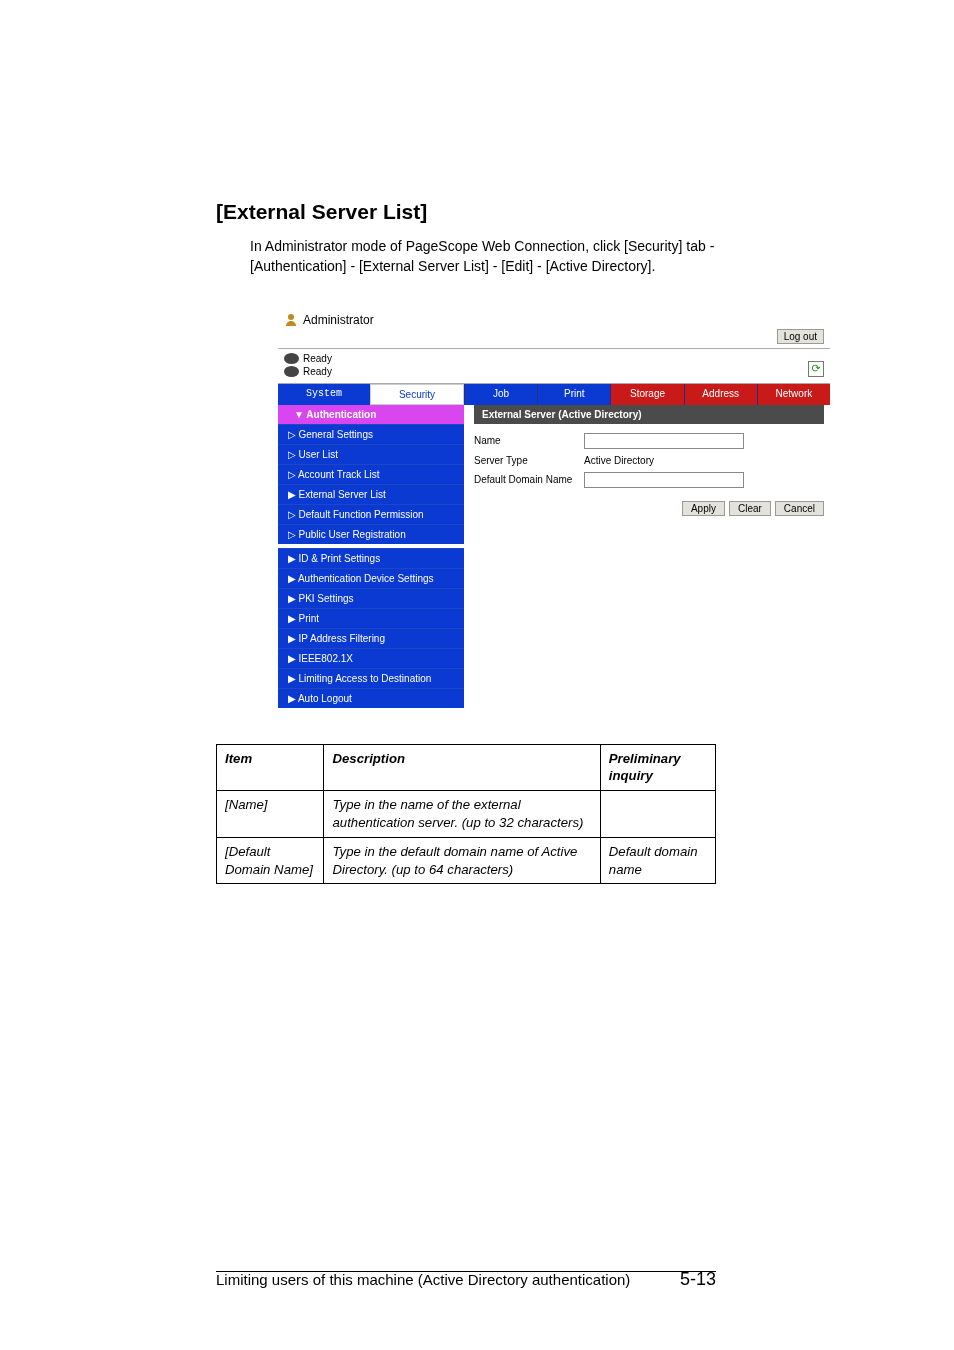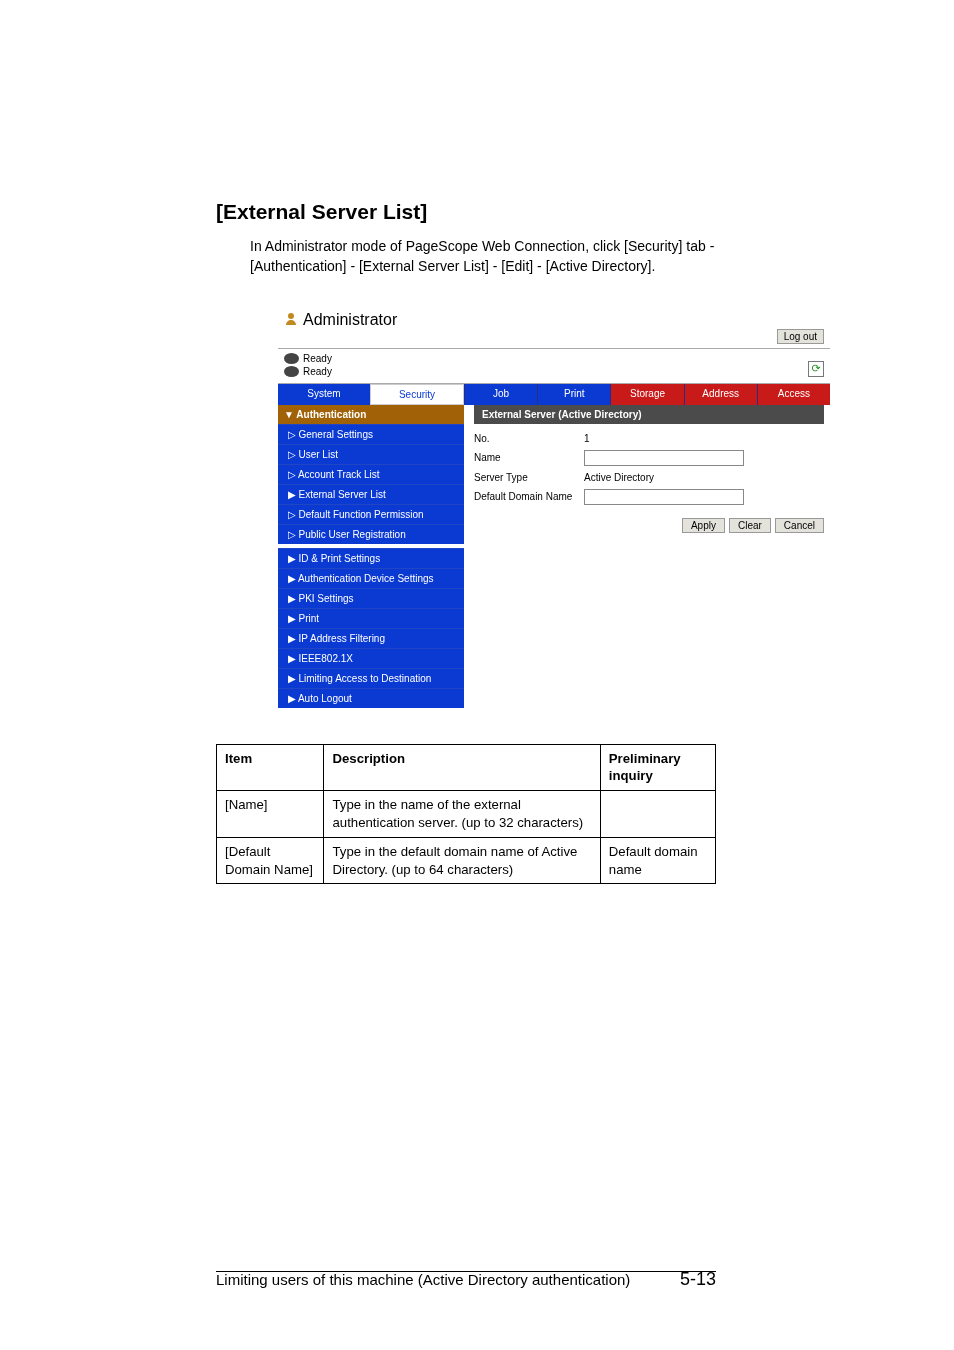--- a/index.html
+++ b/index.html
@@ -6,59 +6,59 @@
   html, body { width: 954px; height: 1350px; background: #fff; font-family: Arial, Helvetica, sans-serif; color: #000; }
   .page { width: 896px; height: 1350px; padding: 200px 180px 60px 216px; position: relative; }
 
   .section-title { font-size: 21px; font-weight: bold; margin-bottom: 12px; }
   .intro { font-size: 14px; line-height: 1.45; margin: 0 0 16px 34px; }
 
   
   .admin-wrap { width: 552px; margin: 0 0 36px 62px; }
 
   .admin-header { display:flex; align-items:center; justify-content:space-between; padding: 4px 6px; border-bottom:1px solid #aaa; }
-  .admin-header .left { display:flex; align-items:center; gap:5px; font-size:16px; }
+  .admin-header .left { display:flex; align-items:center; gap:5px; font-size:12px; }
   .logout-btn { font-size:10px; background:#e3e3dc; border:1px solid #999; padding:1px 6px;margin-top:32px; }
 
   .status-rows { display:flex; align-items:flex-end; justify-content:space-between; padding:4px 6px 6px 6px; border-bottom:1px solid #aaa; }
   .status-stack { display:flex; flex-direction:column; gap:2px; font-size:10px; }
   .status-stack .row { display:flex; align-items:center; gap:4px; }
   .circ { width:15px; height:11px; border-radius:50%; background:#444; display:inline-block; }
   .refresh-icon { width:16px; height:16px; border:1px solid #777; display:flex; align-items:center; justify-content:center; font-size:11px; color:#1a8a1a; }
 
   .admin-body { display:flex; }
   .left-col { width:186px; }
   .right-col { flex:1; padding:0 6px 6px 10px; }
 
   .top-tabs-row { display:flex; }
   .tab-left { width:186px; display:flex; }
   .tab-left .cell { flex:1; text-align:center; font-size:10px; padding:4px 0; color:#fff; }
-  .tab-blue { background:#0b3ad3; }
+  .tab-blue { background:#0b3ad3;font-family:Liberation Mono, monospace; }
   .tab-white { background:#fff; color:#0b3ad3 !important; border:1px solid #ccc; }
   .tabs-right { flex:1; display:flex;justify-content:center; }
   .tabs-right .mt { flex:1; text-align:center; font-size:10px; padding:4px 0; color:#fff; background:#0b3ad3; border-left:1px solid #2a2a88; }
   .tabs-right .mt.storage { background:#c91a1a; }
   .tabs-right .mt.addr { background:#c91a1a; }
   .tabs-right .mt.net { background:#c91a1a; }
 
-  .side-group-hdr { background:#a16207; color:#fff; font-size:10px; font-weight:bold; padding:4px 6px; }
+  .side-group-hdr { background:#d946ef; color:#fff; font-size:10px; font-weight:bold; padding:4px 16px; }
   .side-item { background:#0b3ad3; color:#fff; font-size:10px; padding:4px 10px; border-top:1px solid #2146c4; white-space:nowrap; }
   .side-item.active { background:#0b3ad3; color:#fff; }
   .side-sep { height:4px; background:#fff; }
 
   .panel-title { background:#4b4b4b; color:#fff; font-size:10px; font-weight:bold; padding:4px 8px; margin-bottom:6px; }
   .form-row { display:flex; align-items:center; font-size:10px; padding:3px 0; }
   .form-row .lbl { width:110px; }
   .form-row .val { flex:1; }
   .text-input { width:160px; height:16px; border:1px solid #888; font-size:10px; padding:0 2px; }
   .btn-row { display:flex; justify-content:flex-end; gap:4px; margin-top:10px; }
   .mini-btn { font-size:10px; background:#e3e3dc; border:1px solid #999; padding:1px 8px; }
 
   
-  .desc-table { width:100%; border-collapse:collapse; font-size:13.2px; margin-top:28px; }
+  .desc-table { width:100%; border-collapse:collapse; font-size:13.2px; margin-top:28px;font-style:italic; }
   .desc-table th, .desc-table td { border:1px solid #000; padding:5px 8px; text-align:left; vertical-align:top; line-height:1.35; }
   .desc-table th { font-weight:bold; }
 
   
   .footer-rule { position:absolute; left:216px; right:180px; bottom:78px; border-top:1px solid #000; }
   .footer { position:absolute; left:216px; right:180px; bottom:60px; display:flex; justify-content:space-between; font-size:15px; align-items:baseline; }
   .footer .pg { font-size:18px; }
 
   
 </style>
@@ -101,21 +101,21 @@
     <div class="top-tabs-row">
       <div class="tab-left">
         <div class="cell tab-blue">System</div>
         <div class="cell tab-white" style="color:#0b3ad3">Security</div>
       </div>
       <div class="tabs-right">
         <div class="mt">Job</div>
         <div class="mt">Print</div>
         <div class="mt storage">Storage</div>
         <div class="mt addr">Address</div>
-        <div class="mt net">Access</div>
+        <div class="mt net">Network</div>
       </div>
     </div>
 
     <div class="admin-body">
       <div class="left-col">
         <div class="side-group-hdr">▼ Authentication</div>
         <div class="side-item">▷ General Settings</div>
         <div class="side-item">▷ User List</div>
         <div class="side-item">▷ Account Track List</div>
         <div class="side-item active">▶ External Server List</div>
@@ -127,24 +127,20 @@
         <div class="side-item">▶ PKI Settings</div>
         <div class="side-item">▶ Print</div>
         <div class="side-item">▶ IP Address Filtering</div>
         <div class="side-item">▶ IEEE802.1X</div>
         <div class="side-item">▶ Limiting Access to Destination</div>
         <div class="side-item">▶ Auto Logout</div>
       </div>
 
       <div class="right-col">
         <div class="panel-title">External Server (Active Directory)</div>
-        <div class="form-row">
-          <div class="lbl">No.</div>
-          <div class="val">1</div>
-        </div>
         <div class="form-row">
           <div class="lbl">Name</div>
           <div class="val"><input class="text-input" value="" style=""></div>
         </div>
         <div class="form-row">
           <div class="lbl">Server Type</div>
           <div class="val">Active Directory</div>
         </div>
         <div class="form-row">
           <div class="lbl">Default Domain Name</div>

